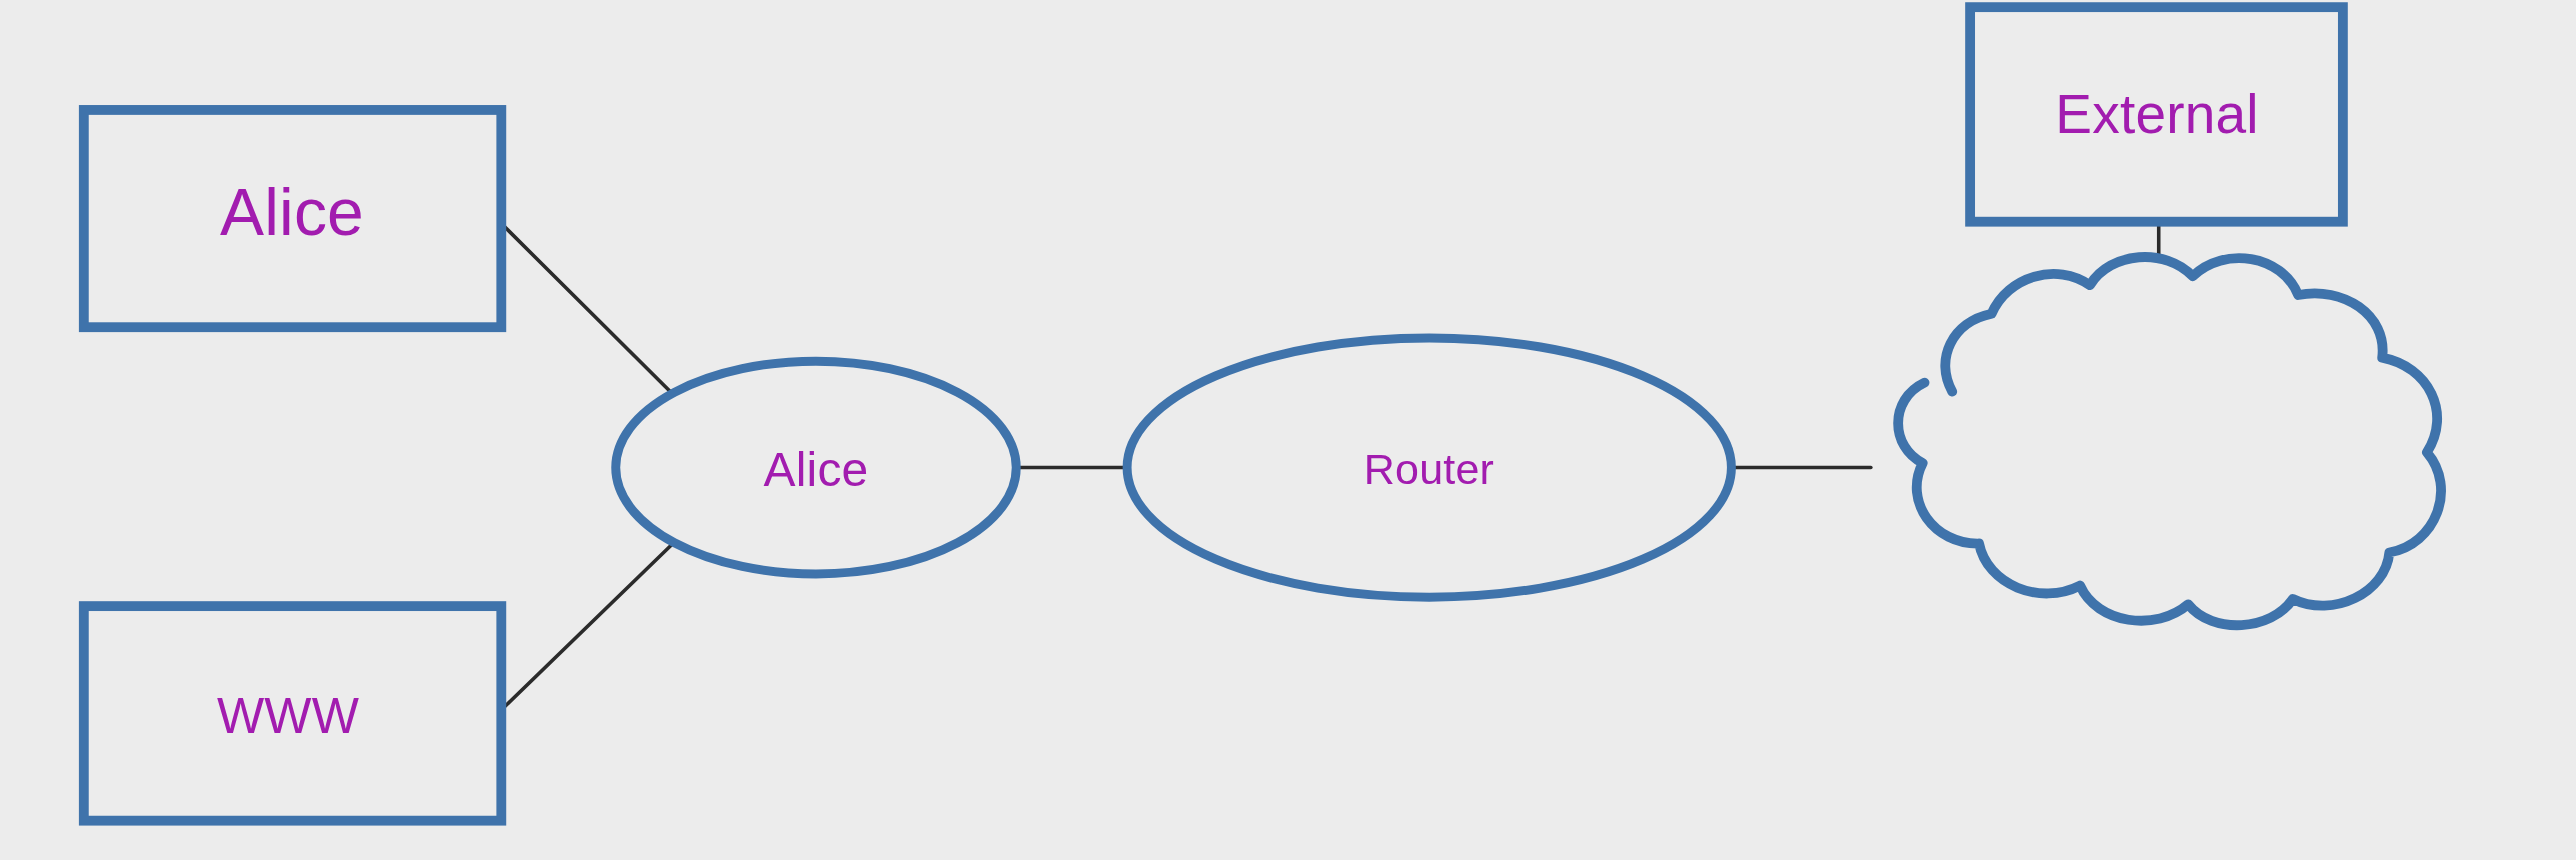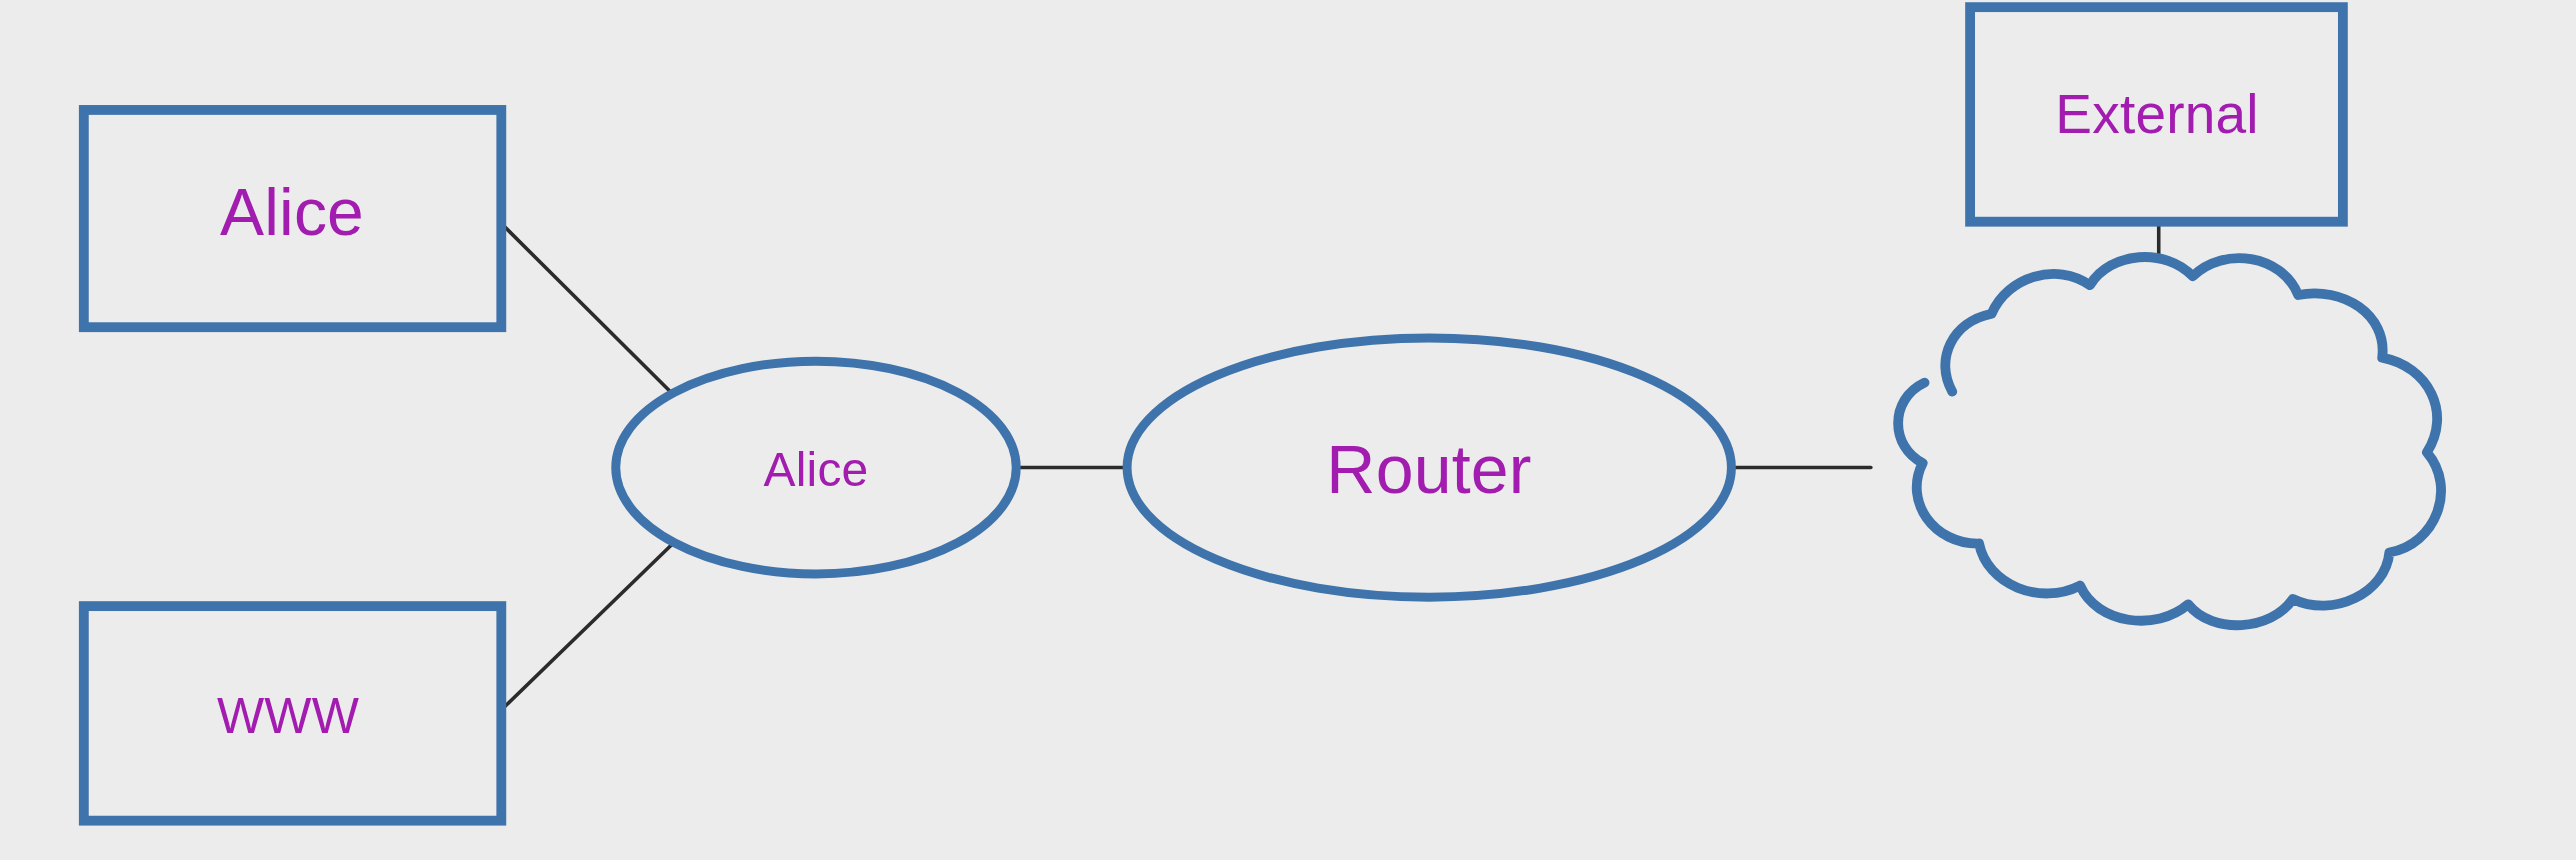--- a/index.html
+++ b/index.html
@@ -33,21 +33,21 @@
     color: #a21caf;
     text-align: center;
     white-space: nowrap;
     transform: translate(-50%, -50%);
     letter-spacing: 0.2px;
     pointer-events: none;
   }
   .label-alice    { left: 292px;  top: 212px; font-size: 66px; }
   .label-www      { left: 288px;  top: 716px; font-size: 50px; }
   .label-switch   { left: 816px;  top: 469px; font-size: 48px; }
-  .label-router   { left: 1429px; top: 469px; font-size: 68px; }
+  .label-router   { left: 1429px; top: 469px; font-size: 43px; }
   .label-internet { left: 2159px; top: 469px; font-size: 48px; }
   .label-external { left: 2157px; top: 114px; font-size: 55px; }
   .hit {
     position: absolute;
     background: transparent;
   }
 </style>
 </head>
 <body>
 

